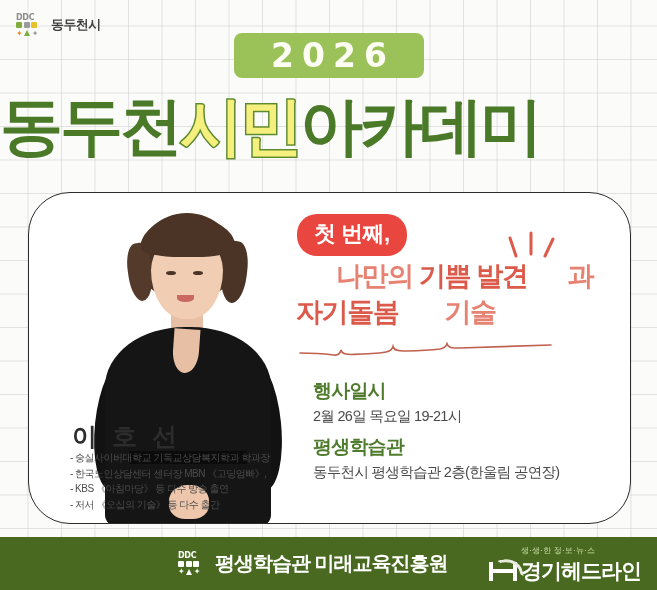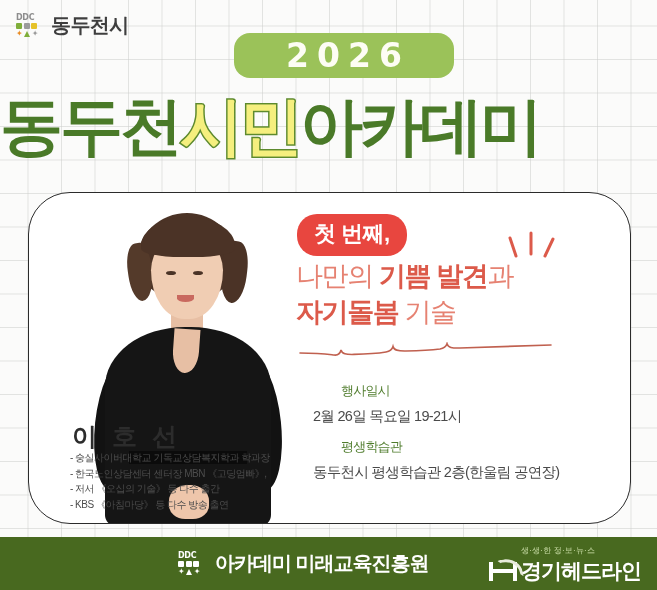--- a/index.html
+++ b/index.html
@@ -20,26 +20,26 @@
   }
 
   
   .brand{position:absolute;left:16px;top:12px;display:flex;align-items:center;gap:5px;}
   .brandmark{width:30px;height:26px;display:flex;flex-direction:column;justify-content:center;gap:1px;}
   .bm-row{display:flex;gap:1.5px;align-items:center;height:7px;}
   .bm-l{font-size:8px;font-weight:bold;color:#8d8d8d;line-height:7px;letter-spacing:-.3px;font-family:"DejaVu Sans",sans-serif;}
   .sq{width:6px;height:6px;border-radius:1px;}
   .tri{width:0;height:0;border-left:3.5px solid transparent;border-right:3.5px solid transparent;}
   .star{font-size:8px;line-height:7px;}
-  .brandname{font-size:20px;font-weight:bold;color:#3e3e3e;letter-spacing:-.6px;}
+  .brandname{font-size:13px;font-weight:bold;color:#3e3e3e;letter-spacing:-.6px;}
 
   
   .year-pill{
-    position:absolute;left:234px;top:33px;width:220px;height:45px;
-    background:#9bc259;border-radius:16px;
+    position:absolute;left:234px;top:33px;width:190px;height:45px;
+    background:#9bc259;border-radius:8px;
     display:flex;align-items:center;justify-content:center;
   }
   .year-pill span{
     color:#fdfdf4;font-size:33px;font-weight:bold;letter-spacing:8px;
     text-indent:8px;font-family:"DejaVu Sans",sans-serif;
   }
 
   
   .maintitle{
     position:absolute;left:0;top:88px;width:526px;text-align:center;
@@ -123,29 +123,29 @@
   .badge{
     position:absolute;left:297px;top:214px;padding:5px 17px 7px;
     background:#e8463f;border-radius:20px;
   }
   .badge span{color:#ffffff;font-size:22px;font-weight:bold;letter-spacing:-.5px;}
 
   
   .headline{position:absolute;left:296px;top:258px;width:330px;}
   .hl-row{font-size:27px;line-height:36px;letter-spacing:-1.4px;color:#e0705f;white-space:nowrap;}
   .hl-b{font-weight:bold;color:#dc5a4a;}
-  .hl-n{font-weight:normal;color:#e68272;}
+  .hl-n{font-weight:bold;color:#e68272;margin-left:40px;}
 
   .sparkle{position:absolute;left:508px;top:230px;width:48px;height:28px;}
 
   .wave{position:absolute;left:298px;top:342px;width:255px;height:16px;}
 
   
   .info{position:absolute;left:313px;top:378px;}
-  .info-h{font-size:13px;font-weight:normal;color:#4f7c2c;letter-spacing:-.8px;line-height:26px;margin-left:28px;}
+  .info-h{font-size:19px;font-weight:bold;color:#4f7c2c;letter-spacing:-.8px;line-height:26px;}
   .info-v{font-size:14.5px;color:#4a4a4a;letter-spacing:-.7px;line-height:24px;margin-bottom:6px;white-space:nowrap;}
 
   
   .footer{
     position:absolute;left:0;bottom:0;width:657px;height:53px;background:#48691f;
     display:flex;align-items:center;
   }
   .f-left{display:flex;align-items:center;gap:7px;margin-left:178px;}
   .f-mark{width:30px;height:26px;display:flex;flex-direction:column;justify-content:center;gap:1px;}
   .f-l{font-size:8px;font-weight:bold;color:#ffffff;line-height:7px;letter-spacing:-.3px;font-family:"DejaVu Sans",sans-serif;}
@@ -217,22 +217,22 @@
       <div class="ph-eye l"></div>
       <div class="ph-eye r"></div>
       <div class="ph-mouth"></div>
     </div>
   </div>
 
   <div class="speaker-name">이 호 선</div>
   <div class="bio">
     <div class="bio-line">- 숭실사이버대학교 기독교상담복지학과 학과장</div>
     <div class="bio-line">- 한국노인상담센터 센터장 MBN 《고딩엄빠》,</div>
+    <div class="bio-line">- KBS 《아침마당》 등 다수 방송 출연</div>
     <div class="bio-line">- 저서 《오십의 기술》 등 다수 출간</div>
-    <div class="bio-line">- KBS 《아침마당》 등 다수 방송 출연</div>
   </div>
 
   <div class="badge">
     <span>첫 번째,</span>
   </div>
 
   <svg class="sparkle" viewBox="0 0 48 28">
     <line x1="8" y1="26" x2="2" y2="8" stroke="#dc5a4a" stroke-width="3" stroke-linecap="round"></line>
     <line x1="23" y1="24" x2="23" y2="3" stroke="#dc5a4a" stroke-width="3" stroke-linecap="round"></line>
     <line x1="37" y1="26" x2="45" y2="9" stroke="#dc5a4a" stroke-width="3" stroke-linecap="round"></line>
@@ -271,21 +271,21 @@
             <span class="f-sq"></span>
             <span class="f-sq"></span>
             <span class="f-sq"></span>
           </div>
         <div class="bm-row">
             <span class="f-star">✦</span>
             <span class="f-tri"></span>
             <span class="f-star">✦</span>
           </div>
       </div>
-      <span class="f-name">아카데미 미래교육진흥원</span>
+      <span class="f-name">평생학습관 미래교육진흥원</span>
     </div>
     <div class="press">
       <div class="press-tag">생·생·한 정·보·뉴·스</div>
       <div class="press-row">
         <div class="press-mark">
           <div class="press-h"></div>
           <div class="press-leaf"></div>
         </div>
         <span class="press-name">경기헤드라인</span>
       </div>

